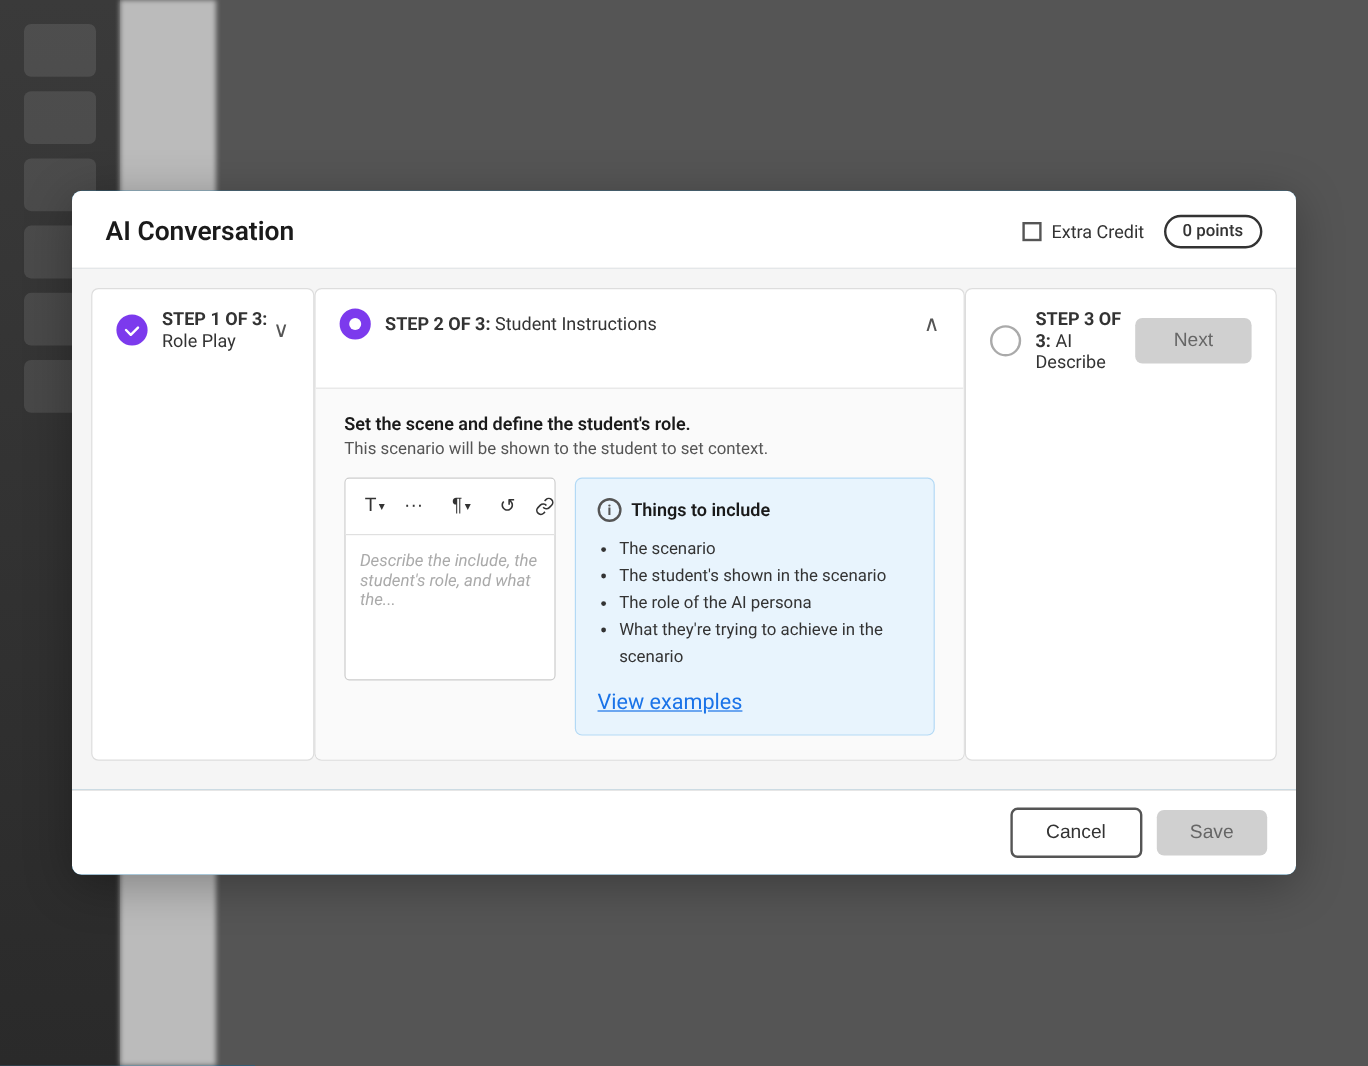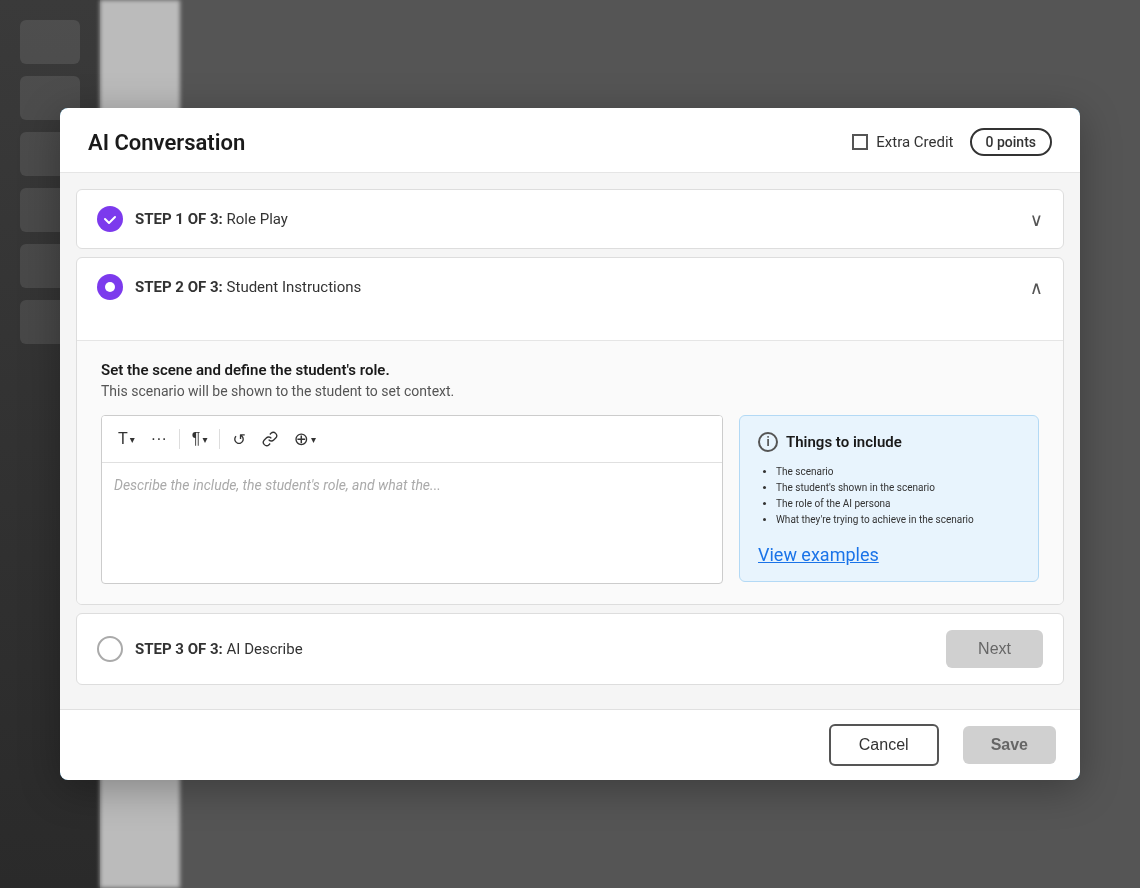--- a/index.html
+++ b/index.html
@@ -82,21 +82,20 @@
       color: #333;
       text-align: right;
     }
 
     .modal-body {
       flex: 1;
       overflow-y: auto;
       background: #f5f5f5;
       padding: 16px;
       display: flex;
-      flex-direction: column;
       gap: 0;
     }
 
     .step-card {
       background: #fff;
       border: 1px solid #ddd;
       border-radius: 6px;
       margin-bottom: 8px;
       overflow: hidden;
     }
@@ -265,21 +264,21 @@
       justify-content: center;
       font-size: 12px;
       font-weight: 700;
       color: #555;
       flex-shrink: 0;
     }
 
     .hint-list {
       list-style: disc;
       padding-left: 18px;
-      font-size: 10px;
+      font-size: 14px;
       color: #333;
       line-height: 1.6;
       margin-bottom: 16px;
     }
 
     .hint-link {
       color: #1a73e8;
       text-decoration: underline;
       font-size: 18px;
       cursor: pointer;
@@ -302,41 +301,41 @@
       cursor: not-allowed;
     }
 
     .modal-footer {
       display: flex;
       align-items: center;
       justify-content: flex-end;
       padding: 14px 24px;
       border-top: 1px solid #e0e0e0;
       background: #fff;
-      gap: 24px;
+      gap: 12px;
     }
 
     .cancel-btn {
       background: #fff;
       border: 2px solid #555;
       border-radius: 6px;
       padding: 10px 28px;
       font-size: 16px;
       font-weight: 500;
       color: #333;
       cursor: pointer;
     }
 
     .save-btn {
       background: #d0d0d0;
       border: none;
       border-radius: 6px;
       padding: 10px 28px;
       font-size: 16px;
-      font-weight: 700;
+      font-weight: 400;
       color: #666;
       cursor: not-allowed;
     }
 
     
     .sidebar-bg {
       position: absolute;
       left: 0;
       top: 0;
       width: 100px;

